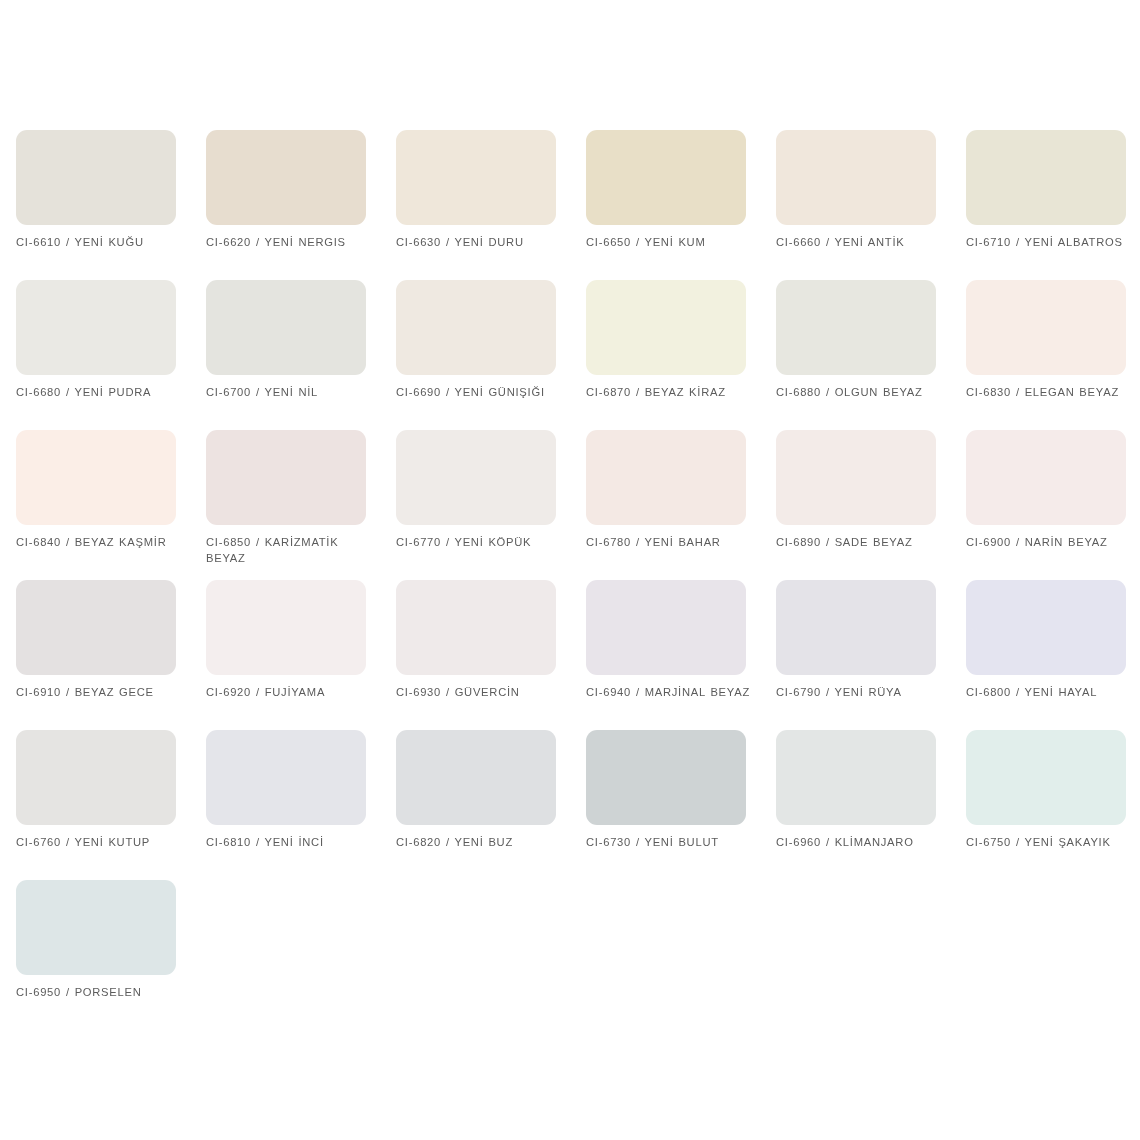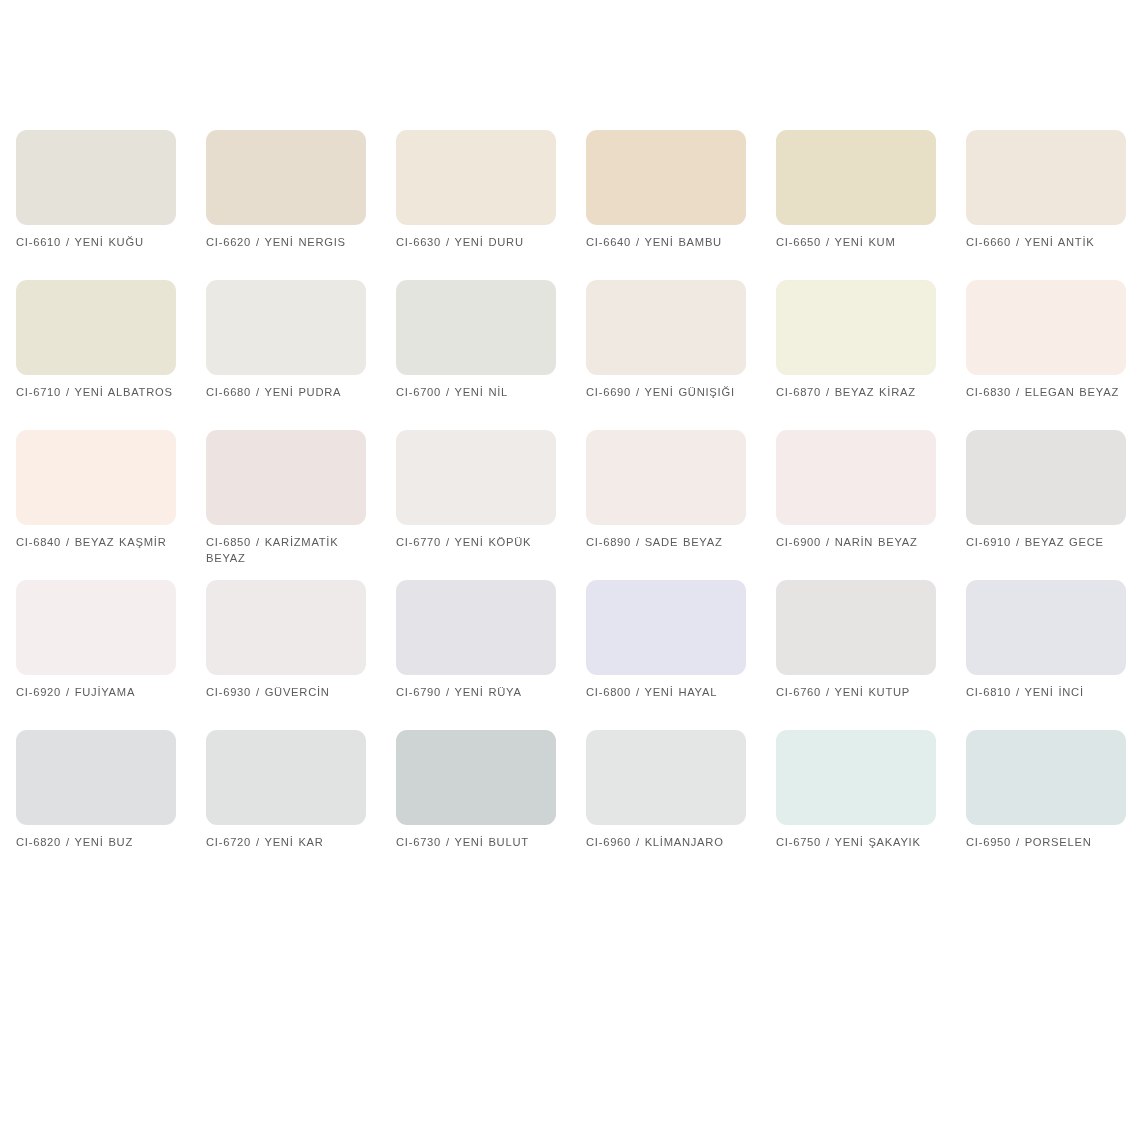--- a/index.html
+++ b/index.html
@@ -67,24 +67,20 @@
       </div>
       <div class="swatch-cell">
         <div class="swatch-chip" style="background-color: rgb(231, 221, 207);"></div>
         <div class="swatch-label">CI-6620 / YENİ NERGIS</div>
       </div>
       <div class="swatch-cell">
         <div class="swatch-chip" style="background-color: rgb(239, 231, 218);"></div>
         <div class="swatch-label">CI-6630 / YENİ DURU</div>
       </div>
       <div class="swatch-cell">
-        <div class="swatch-chip" style="background-color: rgb(235, 220, 199);"></div>
-        <div class="swatch-label">CI-6640 / YENİ BAMBU</div>
-      </div>
-      <div class="swatch-cell">
         <div class="swatch-chip" style="background-color: rgb(232, 223, 199);"></div>
         <div class="swatch-label">CI-6650 / YENİ KUM</div>
       </div>
       <div class="swatch-cell">
         <div class="swatch-chip" style="background-color: rgb(240, 231, 220);"></div>
         <div class="swatch-label">CI-6660 / YENİ ANTİK</div>
       </div>
       <div class="swatch-cell">
         <div class="swatch-chip" style="background-color: rgb(232, 229, 213);"></div>
         <div class="swatch-label">CI-6710 / YENİ ALBATROS</div>
@@ -99,34 +95,42 @@
       </div>
       <div class="swatch-cell">
         <div class="swatch-chip" style="background-color: rgb(239, 233, 225);"></div>
         <div class="swatch-label">CI-6690 / YENİ GÜNIŞIĞI</div>
       </div>
       <div class="swatch-cell">
         <div class="swatch-chip" style="background-color: rgb(242, 241, 223);"></div>
         <div class="swatch-label">CI-6870 / BEYAZ KİRAZ</div>
       </div>
       <div class="swatch-cell">
+        <div class="swatch-chip" style="background-color: rgb(231, 231, 224);"></div>
+        <div class="swatch-label">CI-6880 / OLGUN BEYAZ</div>
+      </div>
+      <div class="swatch-cell">
         <div class="swatch-chip" style="background-color: rgb(248, 237, 231);"></div>
         <div class="swatch-label">CI-6830 / ELEGAN BEYAZ</div>
       </div>
       <div class="swatch-cell">
         <div class="swatch-chip" style="background-color: rgb(251, 238, 231);"></div>
         <div class="swatch-label">CI-6840 / BEYAZ KAŞMİR</div>
       </div>
       <div class="swatch-cell">
         <div class="swatch-chip" style="background-color: rgb(237, 227, 225);"></div>
         <div class="swatch-label">CI-6850 / KARİZMATİK BEYAZ</div>
       </div>
       <div class="swatch-cell">
         <div class="swatch-chip" style="background-color: rgb(239, 235, 232);"></div>
         <div class="swatch-label">CI-6770 / YENİ KÖPÜK</div>
+      </div>
+      <div class="swatch-cell">
+        <div class="swatch-chip" style="background-color: rgb(244, 233, 228);"></div>
+        <div class="swatch-label">CI-6780 / YENİ BAHAR</div>
       </div>
       <div class="swatch-cell">
         <div class="swatch-chip" style="background-color: rgb(243, 235, 232);"></div>
         <div class="swatch-label">CI-6890 / SADE BEYAZ</div>
       </div>
       <div class="swatch-cell">
         <div class="swatch-chip" style="background-color: rgb(245, 235, 234);"></div>
         <div class="swatch-label">CI-6900 / NARİN BEYAZ</div>
       </div>
       <div class="swatch-cell">
@@ -135,42 +139,42 @@
       </div>
       <div class="swatch-cell">
         <div class="swatch-chip" style="background-color: rgb(244, 238, 238);"></div>
         <div class="swatch-label">CI-6920 / FUJİYAMA</div>
       </div>
       <div class="swatch-cell">
         <div class="swatch-chip" style="background-color: rgb(239, 234, 234);"></div>
         <div class="swatch-label">CI-6930 / GÜVERCİN</div>
       </div>
       <div class="swatch-cell">
+        <div class="swatch-chip" style="background-color: rgb(232, 228, 234);"></div>
+        <div class="swatch-label">CI-6940 / MARJİNAL BEYAZ</div>
+      </div>
+      <div class="swatch-cell">
         <div class="swatch-chip" style="background-color: rgb(228, 227, 232);"></div>
         <div class="swatch-label">CI-6790 / YENİ RÜYA</div>
       </div>
       <div class="swatch-cell">
         <div class="swatch-chip" style="background-color: rgb(228, 228, 240);"></div>
         <div class="swatch-label">CI-6800 / YENİ HAYAL</div>
       </div>
       <div class="swatch-cell">
         <div class="swatch-chip" style="background-color: rgb(229, 228, 226);"></div>
         <div class="swatch-label">CI-6760 / YENİ KUTUP</div>
       </div>
       <div class="swatch-cell">
         <div class="swatch-chip" style="background-color: rgb(228, 229, 234);"></div>
         <div class="swatch-label">CI-6810 / YENİ İNCİ</div>
       </div>
       <div class="swatch-cell">
         <div class="swatch-chip" style="background-color: rgb(222, 224, 226);"></div>
         <div class="swatch-label">CI-6820 / YENİ BUZ</div>
-      </div>
-      <div class="swatch-cell">
-        <div class="swatch-chip" style="background-color: rgb(225, 226, 226);"></div>
-        <div class="swatch-label">CI-6720 / YENİ KAR</div>
       </div>
       <div class="swatch-cell">
         <div class="swatch-chip" style="background-color: rgb(206, 211, 212);"></div>
         <div class="swatch-label">CI-6730 / YENİ BULUT</div>
       </div>
       <div class="swatch-cell">
         <div class="swatch-chip" style="background-color: rgb(227, 230, 229);"></div>
         <div class="swatch-label">CI-6960 / KLİMANJARO</div>
       </div>
       <div class="swatch-cell">

